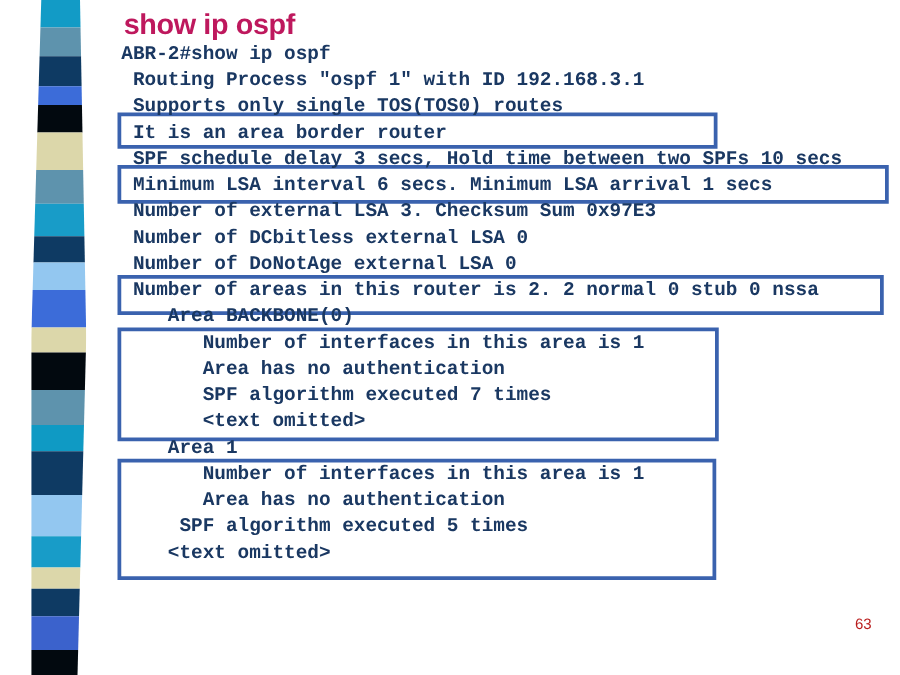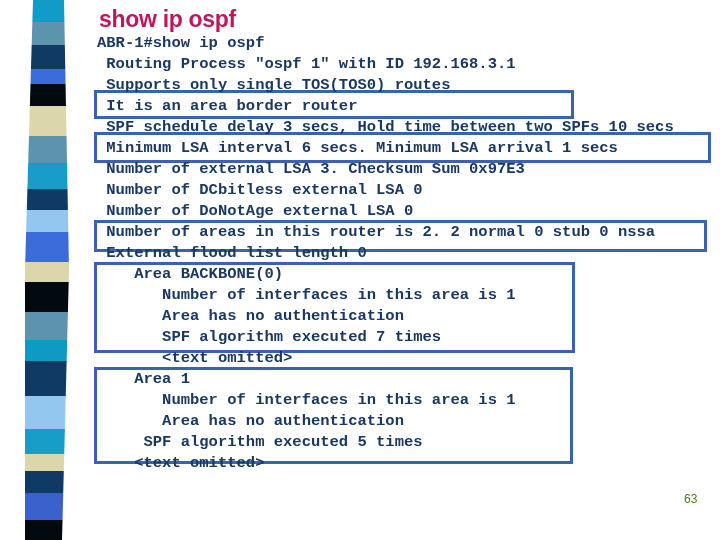--- a/index.html
+++ b/index.html
@@ -61,21 +61,21 @@
   .hl-box.b1 { left: 94px; top: 90px;  width: 474px; height: 23px; }
   .hl-box.b2 { left: 94px; top: 132px; width: 611px; height: 25px; }
   .hl-box.b3 { left: 94px; top: 220px; width: 607px; height: 26px; }
   .hl-box.b4 { left: 94px; top: 262px; width: 475px; height: 85px; }
   .hl-box.b5 { left: 94px; top: 367px; width: 473px; height: 91px; }
 
   .page-number {
     position: absolute;
     left: 684px; top: 492px;
     font-size: 12px;
-    color: #4d7c0f;
+    color: #b91c1c;
     z-index: 3;
   }
 </style>
 </head>
 <body>
 
 <div class="film-strip">
   <div class="block" style="height: 22px; background-color: rgb(18, 155, 198);"></div>
   <div class="block" style="height: 23px; background-color: rgb(94, 147, 173);"></div>
   <div class="block" style="height: 25px; background-color: rgb(14, 58, 99);"></div>
@@ -102,31 +102,30 @@
 
 <div class="slide-title">show ip ospf</div>
 
 <div class="hl-box b1"></div>
 <div class="hl-box b2"></div>
 <div class="hl-box b3"></div>
 <div class="hl-box b4"></div>
 <div class="hl-box b5"></div>
 
 <div class="console">
-  <div class="line">ABR-1#show ip ospf</div>
+  <div class="line">ABR-2#show ip ospf</div>
   <div class="line"> Routing Process "ospf 1" with ID 192.168.3.1</div>
   <div class="line"> Supports only single TOS(TOS0) routes</div>
   <div class="line"> It is an area border router</div>
   <div class="line"> SPF schedule delay 3 secs, Hold time between two SPFs 10 secs</div>
   <div class="line"> Minimum LSA interval 6 secs. Minimum LSA arrival 1 secs</div>
   <div class="line"> Number of external LSA 3. Checksum Sum 0x97E3</div>
   <div class="line"> Number of DCbitless external LSA 0</div>
   <div class="line"> Number of DoNotAge external LSA 0</div>
   <div class="line"> Number of areas in this router is 2. 2 normal 0 stub 0 nssa</div>
-  <div class="line"> External flood list length 0</div>
   <div class="line">    Area BACKBONE(0)</div>
   <div class="line">       Number of interfaces in this area is 1</div>
   <div class="line">       Area has no authentication</div>
   <div class="line">       SPF algorithm executed 7 times</div>
   <div class="line">       &lt;text omitted&gt;</div>
   <div class="line">    Area 1</div>
   <div class="line">       Number of interfaces in this area is 1</div>
   <div class="line">       Area has no authentication</div>
   <div class="line">     SPF algorithm executed 5 times</div>
   <div class="line">    &lt;text omitted&gt;</div>

